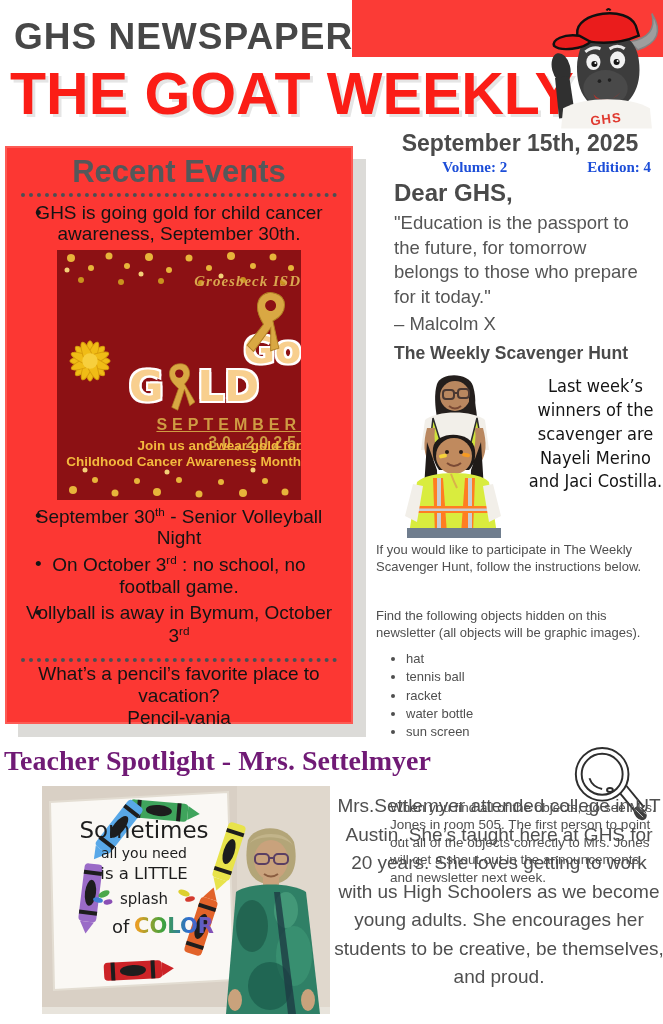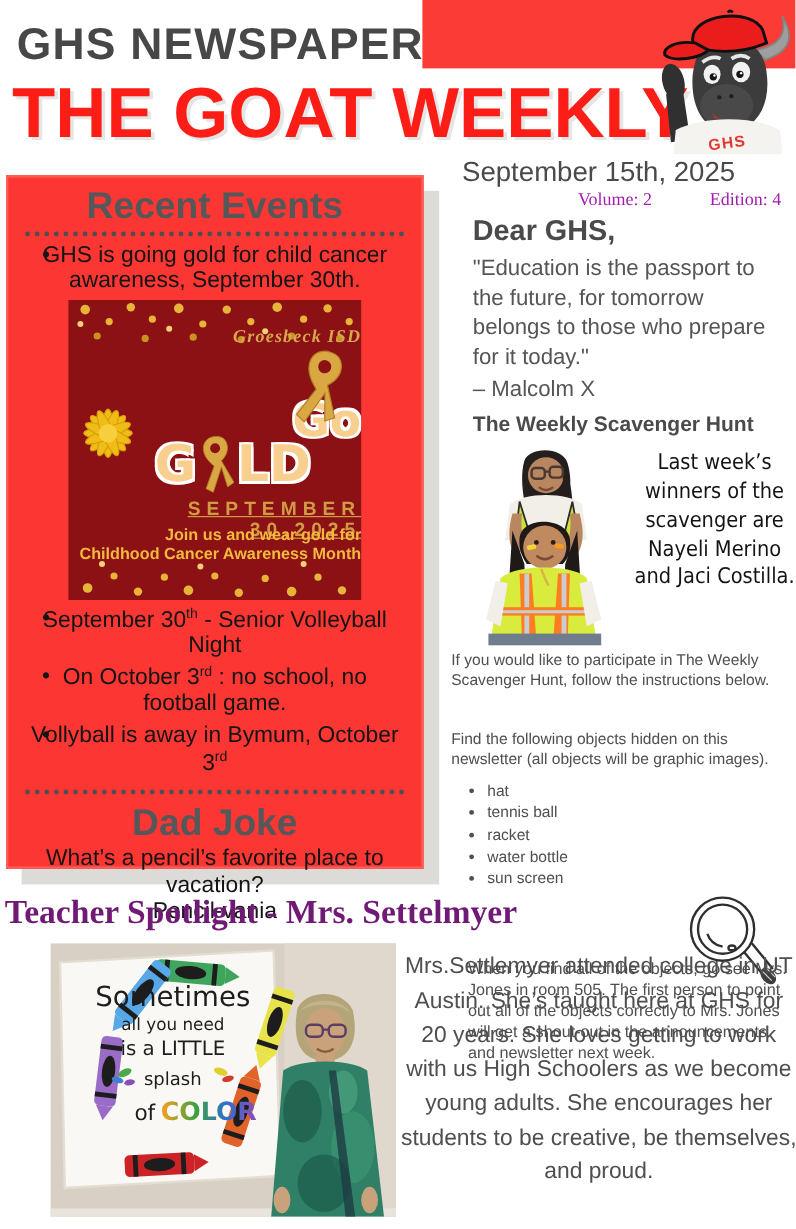--- a/index.html
+++ b/index.html
@@ -4,23 +4,23 @@
 <style>
   html,body{margin:0;padding:0;}
   body{width:663px;height:1024px;background:#ffffff;font-family:"Liberation Sans",sans-serif;position:relative;overflow:hidden;}
   .abs{position:absolute;}
 
   
   .kicker{left:14px;top:16px;font-size:37px;font-weight:bold;color:#474747;letter-spacing:1px;}
   .red-block{left:352px;top:0;width:311px;height:57px;background:#fb3b36;}
   .main-title{left:10px;top:60px;font-size:59px;font-weight:bold;color:#fb1d16;letter-spacing:0px;text-shadow:3px 3px 0 #e5e5e5;white-space:nowrap;}
   .mascot{right:1px;top:3px;width:113px;height:126px;}
-  .dateblock{right:8px;top:130px;width:270px;text-align:left;}
+  .dateblock{right:8px;top:130px;width:270px;text-align:center;font-weight:bold;}
   .dateline{font-size:23px;color:#4a4a4a;}
-  .voled{display:flex;justify-content:flex-end;gap:48px;font-family:"Liberation Serif",serif;font-size:15px;color:#a21caf;margin-top:2px;padding-right:4px;}
+  .voled{display:flex;justify-content:flex-end;gap:80px;font-family:"Liberation Serif",serif;font-size:15px;color:#1d4ed8;margin-top:2px;padding-right:4px;}
 
   
   .panel{left:5px;top:146px;width:348px;height:578px;background:#fc3733;border:2px solid #fd5b55;box-sizing:border-box;box-shadow:13px 13px 0 0 #dcdbd8;text-align:center;}
   .panel h2{margin:6px 0 0;font-size:31px;color:#54585a;font-weight:bold;}
   .dotted{border-top:4px dotted #4b5054;margin:3px 14px 0;}
   .ev-item{position:relative;font-size:19px;line-height:1.12;color:#141414;margin:5px 18px 3px;}
   .ev-item .b{position:absolute;left:10px;top:0;}
   sup{font-size:0.62em;}
   .joke{font-size:19px;line-height:1.14;color:#141414;margin:1px 6px;}
 
@@ -173,21 +173,20 @@
       <div>Join us and wear gold for</div>
       <div>Childhood Cancer Awareness Month</div>
     </div>
   </div>
 
   <div class="ev-item"><span class="b">•</span><span>September 30</span><sup>th</sup><span> -  Senior Volleyball Night</span></div>
   <div class="ev-item"><span class="b">•</span><span>On October 3</span><sup>rd</sup><span> : no school, no football game.</span></div>
   <div class="ev-item"><span class="b">•</span><span>Vollyball is away in Bymum, October 3</span><sup>rd</sup><span></span></div>
 
   <div class="dotted" style="margin-top:12px;"></div>
-  <h2>Dad Joke</h2>
   <div class="joke">What’s a pencil’s favorite place to vacation?</div>
   <div class="joke">Pencil-vania</div>
 </div>
 
 <div class="abs rcol">
   <h2>Dear GHS,</h2>
   <p class="quote">"Education is the passport to the future, for tomorrow belongs to those who prepare for it today."</p>
   <p class="attrib">– Malcolm X</p>
   <h3>The Weekly Scavenger Hunt</h3>
 

